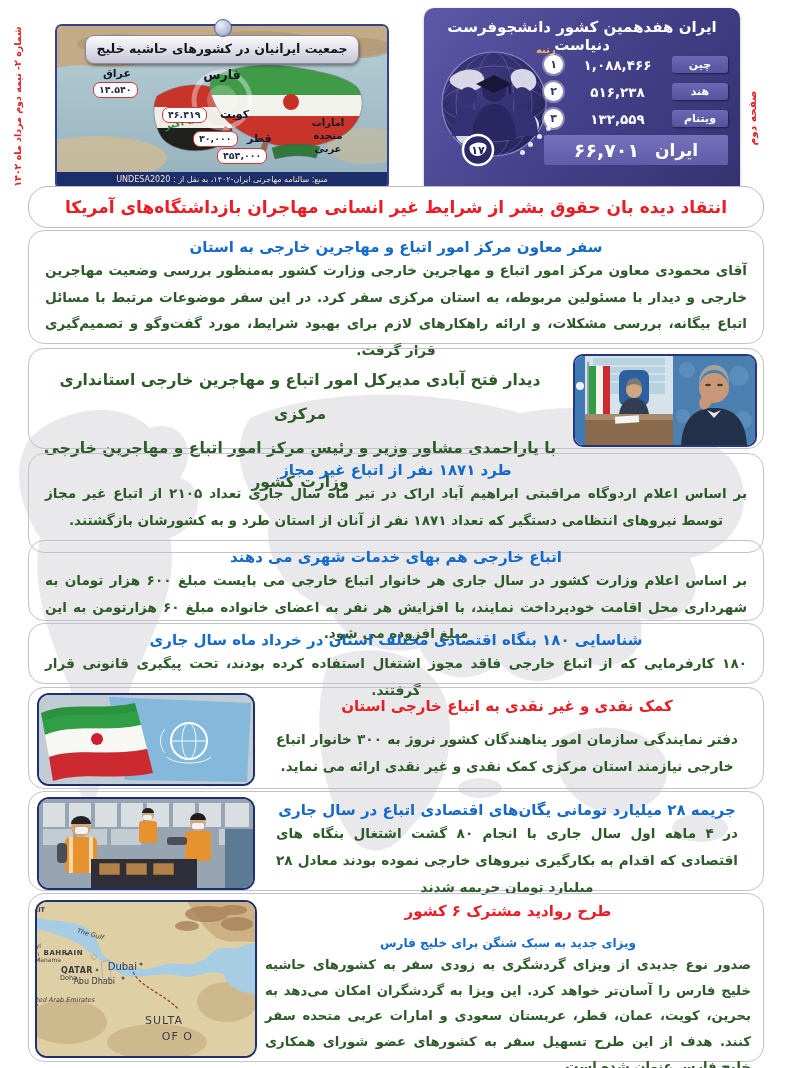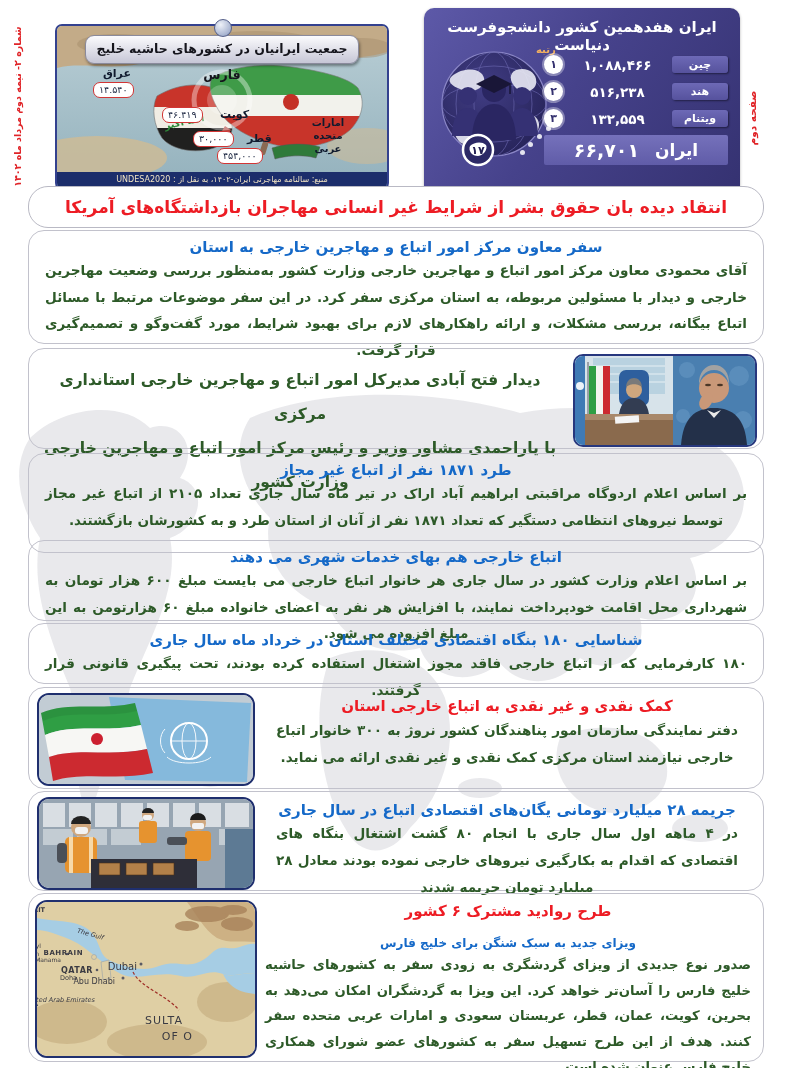--- a/index.html
+++ b/index.html
@@ -11,21 +11,21 @@
   .side-text{position:absolute;color:#e02428;font-weight:bold;white-space:nowrap;z-index:2;}
   .side-left{left:-58px;top:96px;width:150px;font-size:9.5px;text-align:center;transform:rotate(-90deg);}
   .side-right{left:702px;top:112px;width:100px;font-size:10.5px;text-align:center;transform:rotate(-90deg);}
   
   .map-box{position:absolute;left:55px;top:24px;width:330px;height:162px;border:2px solid #33418f;border-radius:7px;z-index:2;background:#a9c2cb;}
   .map-scene{position:absolute;left:0;top:0;width:100%;height:146px;border-radius:5px 5px 0 0;overflow:hidden;}
   .map-logo{position:absolute;top:-7px;left:50%;margin-left:-8px;width:16px;height:16px;border-radius:50%;background:radial-gradient(circle at 35% 30%,#eef1f8,#8a9ac0);border:1px solid #55608a;z-index:4;}
   .map-title{position:absolute;top:9px;left:28px;right:28px;height:27px;background:linear-gradient(#fbfbfd,#c6c6d6);border:1px solid #8a8a9c;border-radius:9px;box-shadow:1px 2px 3px rgba(0,0,0,.4);font-size:12.5px;font-weight:bold;color:#15151c;text-align:center;line-height:26px;z-index:3;}
   .map-source{position:absolute;left:0;right:0;bottom:0;height:16px;background:#1c2d6b;border-radius:0 0 5px 5px;color:#f0e3c4;font-size:8px;line-height:16px;text-align:center;z-index:3;}
   .geo{position:absolute;z-index:3;font-weight:bold;color:#101a2e;}
-  .geo-chip{display:inline-block;background:#fff;border:1.5px solid #d23535;border-radius:7px;padding:0 5px;font-size:9.5px;font-weight:normal;color:#1c2742;height:14px;line-height:14px;}
+  .geo-chip{display:inline-block;background:#fff;border:1.5px solid #d23535;border-radius:7px;padding:0 5px;font-size:9.5px;font-weight:bold;color:#1c2742;height:14px;line-height:14px;}
   .geo-name{font-size:11px;}
   .geo-uae{width:52px;text-align:center;font-size:10px;line-height:13px;}
   
   .stats-box{position:absolute;left:424px;top:8px;width:316px;height:200px;border-radius:10px;background:linear-gradient(125deg,#5d59a8 0%,#46428b 45%,#343170 100%);z-index:2;box-shadow:0 1px 3px rgba(0,0,0,.3);}
   .stats-title{position:absolute;top:10px;left:12px;right:12px;text-align:center;color:#fff;font-size:15px;font-weight:bold;}
   .globe{position:absolute;left:8px;top:36px;width:130px;height:130px;}
   .rows{position:absolute;right:12px;top:44px;width:184px;}
   .srow{height:25px;margin-bottom:2px;display:flex;align-items:center;gap:5px;}
   .chip{min-width:48px;background:linear-gradient(#6d69b6,#56529d);border-radius:3px;color:#fff;font-size:11px;font-weight:bold;text-align:center;padding:2px 4px;box-shadow:1px 1px 2px rgba(0,0,0,.45);}
   .val{flex:1;color:#fff;font-weight:bold;font-size:13.5px;text-align:center;letter-spacing:.5px;}
@@ -42,21 +42,21 @@
   .sec{position:absolute;left:28px;width:736px;border:1.5px solid #c2c2cc;border-radius:16px;box-sizing:border-box;z-index:1;}
   .sec1{top:230px;height:114px;}
   .sec2{top:348px;height:101px;}
   .sec3{top:453px;height:100px;}
   .sec4{top:540px;height:81px;}
   .sec5{top:623px;height:61px;}
   .sec6{top:687px;height:102px;}
   .sec7{top:791px;height:100px;}
   .sec8{top:893px;height:169px;}
   .h-blue{color:#1569c8;font-size:15px;font-weight:bold;text-align:center;margin:7px 12px 1px;}
-  .h-red{color:#ed1c24;font-size:15px;font-weight:bold;text-align:center;margin:7px 12px 2px;}
+  .h-red{color:#ed1c24;font-size:15px;font-weight:bold;text-align:center;margin:7px 12px 11px;}
   .body-txt{color:#2d5a28;font-size:13.6px;font-weight:bold;line-height:26.5px;margin:1px 16px;text-align:justify;text-align-last:center;}
   .s2-text{position:absolute;top:14px;left:10px;right:202px;color:#2d5a28;font-size:15.5px;font-weight:bold;text-align:center;line-height:34px;}
   .photos{position:absolute;top:5px;right:6px;width:180px;height:89px;border:2px solid #27377e;border-radius:10px;overflow:hidden;display:flex;direction:ltr;background:#ccc;}
   .img-box{position:absolute;left:8px;top:5px;width:214px;height:89px;border:2px solid #1f2f6e;border-radius:12px;overflow:hidden;}
   .img-box8{position:absolute;left:6px;top:6px;width:218px;height:154px;border:2px solid #20306f;border-radius:12px;overflow:hidden;}
   .content-side{position:absolute;left:232px;right:10px;top:2px;}
   .content-side .body-txt{margin:0 15px;line-height:27px;}
   .content8{position:absolute;left:236px;right:12px;top:4px;}
   .content8 .h-red{margin:4px 0 0;}
   .content8 .h-blue{margin:16px 0 2px;font-size:12px;}

